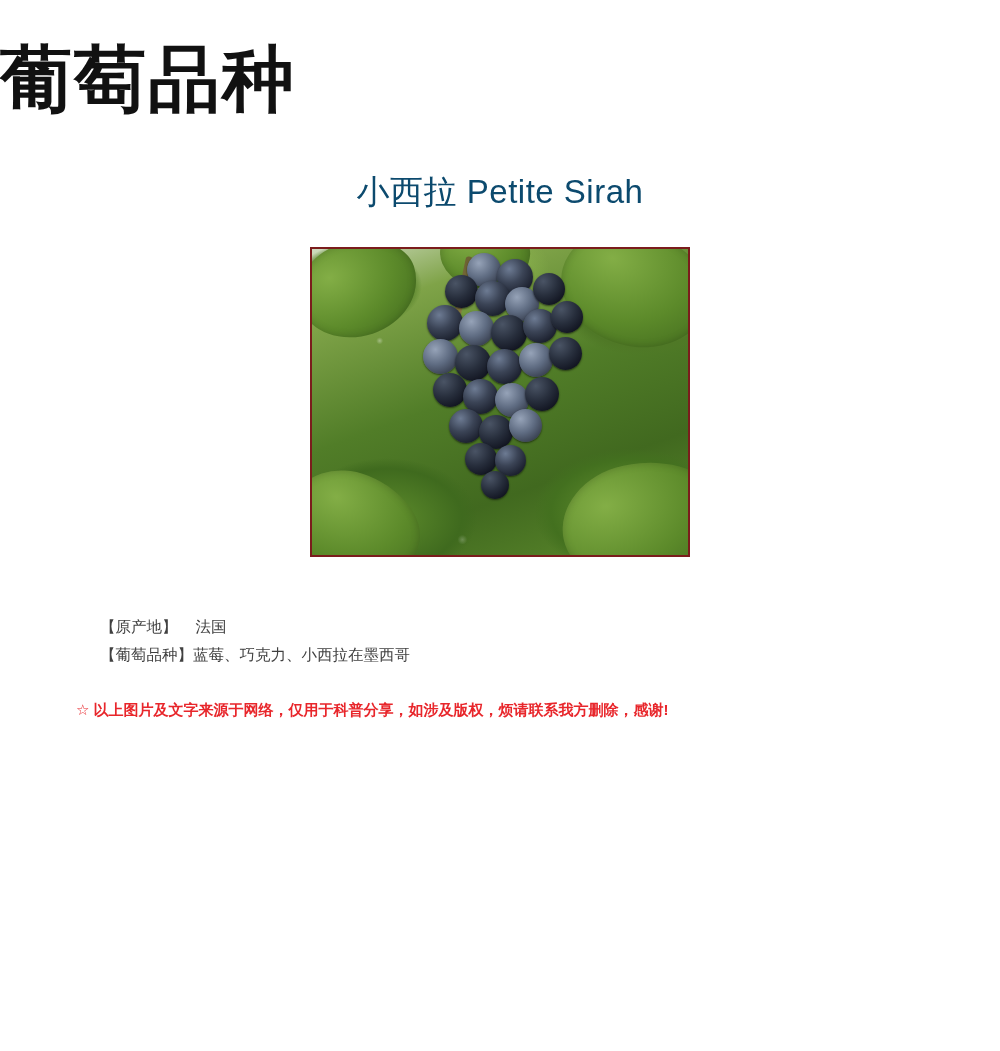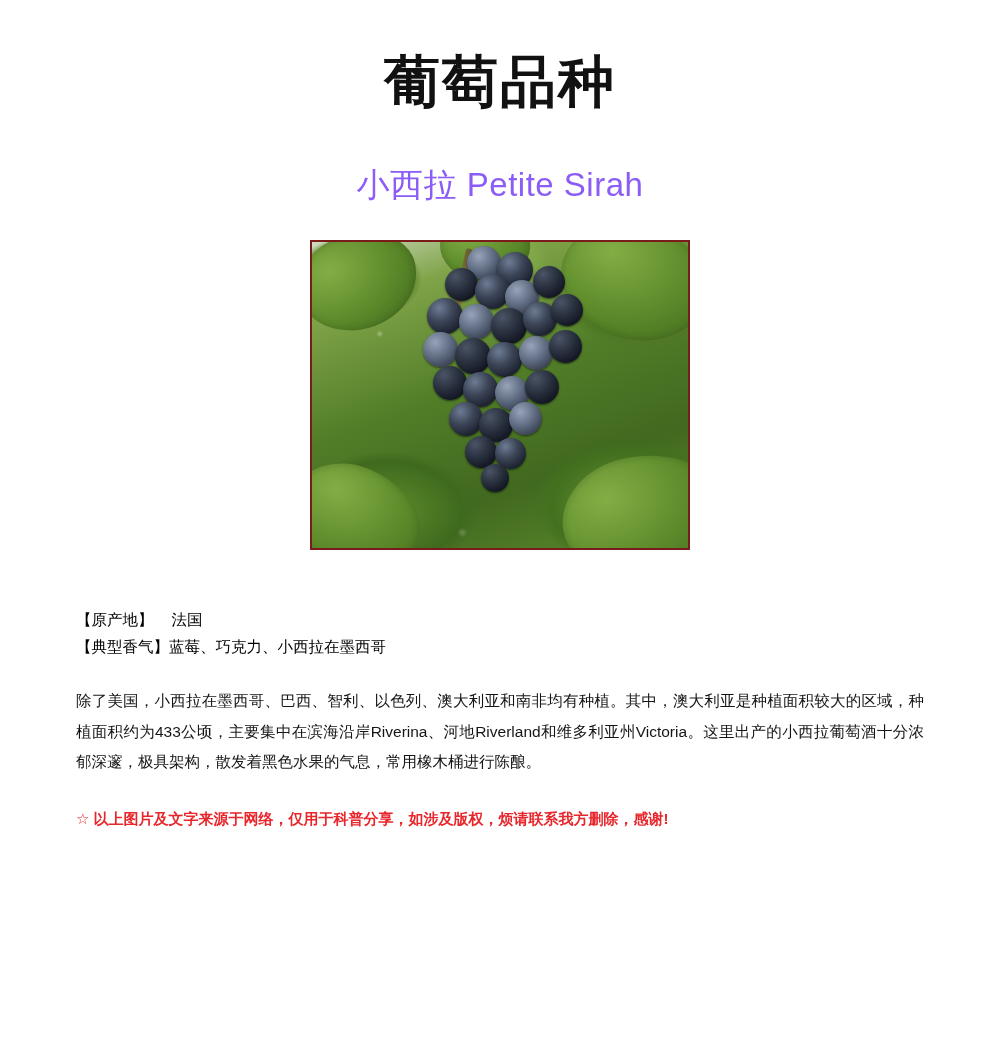--- a/index.html
+++ b/index.html
@@ -14,36 +14,36 @@
     color: #1a1a1a;
     -webkit-font-smoothing: antialiased;
   }
   .page {
     position: relative;
     width: 1000px;
     min-height: 1051px;
     box-sizing: border-box;
   }
   .main-title {
-    text-align: center;
-    font-size: 56px;
+    text-align: left;
+    font-size: 72px;
     font-weight: bold;
     letter-spacing: 2px;
     margin: 0;
-    padding-top: 48px;
+    padding-top: 36px;
     line-height: 1.2;
     color: #111111;
   }
   .subtitle {
     text-align: center;
     font-size: 33px;
     font-weight: normal;
     margin: 0;
     padding-top: 48px;
-    color: #8b5cf6;
+    color: #0c4a6e;
     letter-spacing: 0.5px;
   }
   .photo-wrap {
     display: flex;
     justify-content: center;
     margin-top: 32px;
   }
   .photo-frame {
     width: 380px;
     height: 310px;
@@ -107,24 +107,24 @@
     background: radial-gradient(circle at 35% 30%, #92a0b5 0%, #5d6a80 45%, #353c4c 80%, #22283400 100%);
     background: radial-gradient(circle at 35% 30%, #96a3b8 0%, #5f6c82 45%, #363d4d 82%, #232935 100%);
   }
   .leaf {
     position: absolute;
     background: radial-gradient(ellipse at 30% 30%, #83ae46 0%, #5c8a2a 55%, #3e661c 100%);
     border-radius: 46% 54% 50% 50% / 50% 46% 54% 50%;
     box-shadow: inset 0 0 8px rgba(0,0,0,0.18);
   }
   .facts {
-    margin: 56px 0 0 76px;
+    margin: 56px 0 0 100px;
     font-size: 15.5px;
     line-height: 1.75;
-    color: #000000;
+    color: #404040;
   }
   .facts .line {
     white-space: nowrap;
   }
   .facts .gap {
     display: inline-block;
     width: 18px;
   }
   .body-copy {
     margin: 26px 76px 0 76px;
@@ -202,23 +202,22 @@
         <div class="berry dark" style="width:28px;height:28px;left:76px;top:218px;"></div>
       </div>
     </div>
   </div>
 
   <div class="facts">
     <div class="line">
       <span>【原产地】</span><span class="gap"></span><span>法国</span>
     </div>
     <div class="line">
-      <span>【典型香气】</span><span>蓝莓、巧克力、小西拉在墨西哥</span>
+      <span>【葡萄品种】</span><span>蓝莓、巧克力、小西拉在墨西哥</span>
     </div>
   </div>
 
   <div class="body-copy">
-    <p>除了美国，小西拉在墨西哥、巴西、智利、以色列、澳大利亚和南非均有种植。其中，澳大利亚是种植面积较大的区域，种植面积约为433公顷，主要集中在滨海沿岸Riverina、河地Riverland和维多利亚州Victoria。这里出产的小西拉葡萄酒十分浓郁深邃，极具架构，散发着黑色水果的气息，常用橡木桶进行陈酿。</p>
   </div>
 
   <div class="footer-note">☆ 以上图片及文字来源于网络，仅用于科普分享，如涉及版权，烦请联系我方删除，感谢!</div>
 
 </div>
 
 </body></html>

